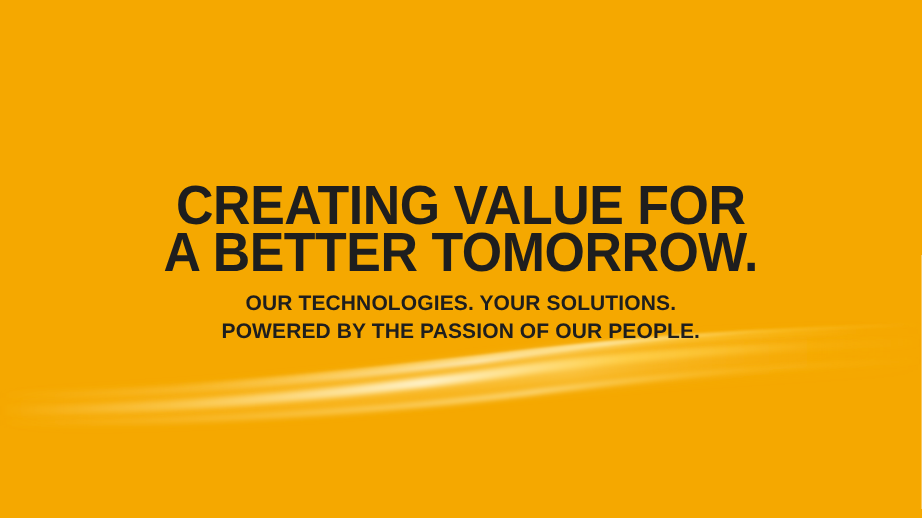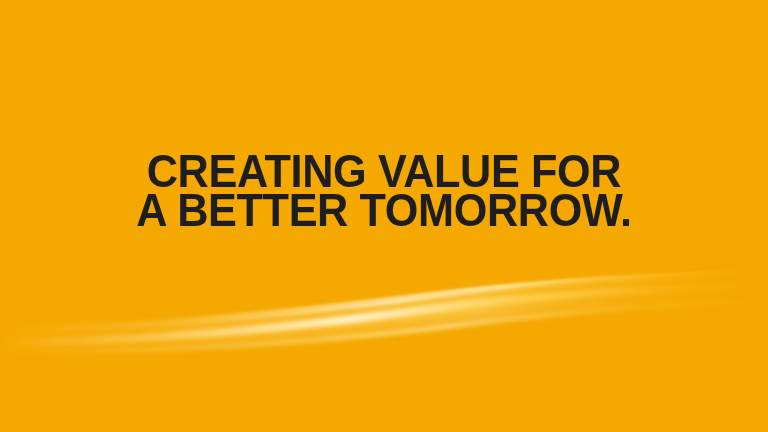--- a/index.html
+++ b/index.html
@@ -155,15 +155,19 @@
              L 768,45 C 660,48 562,56 452,70 C 322,87 162,97 0,97 Z" fill="url(#ribbonFadeC)" filter="url(#softBlur)"></path>
   </svg>
 
   <div id="text-block">
 
     <h1 id="headline">
       <span class="hl-line">CREATING VALUE FOR</span>
       <span class="hl-line">A BETTER TOMORROW.</span>
     </h1>
 
+    <div id="subtitle">
+      <span class="sub-line">OUR TECHNOLOGIES. YOUR SOLUTIONS.</span>
+      <span class="sub-line">POWERED BY THE PASSION OF OUR PEOPLE.</span>
+    </div>
 
   </div>
 </div>
 
 </body></html>

